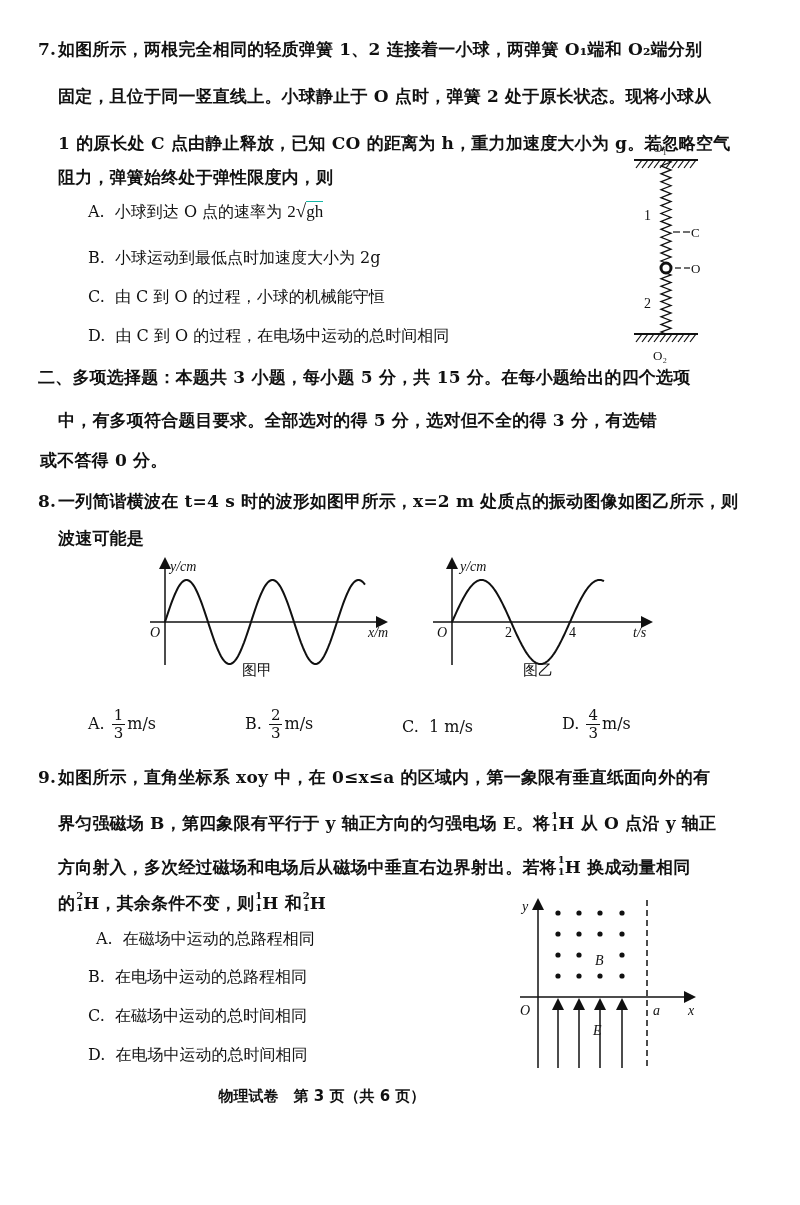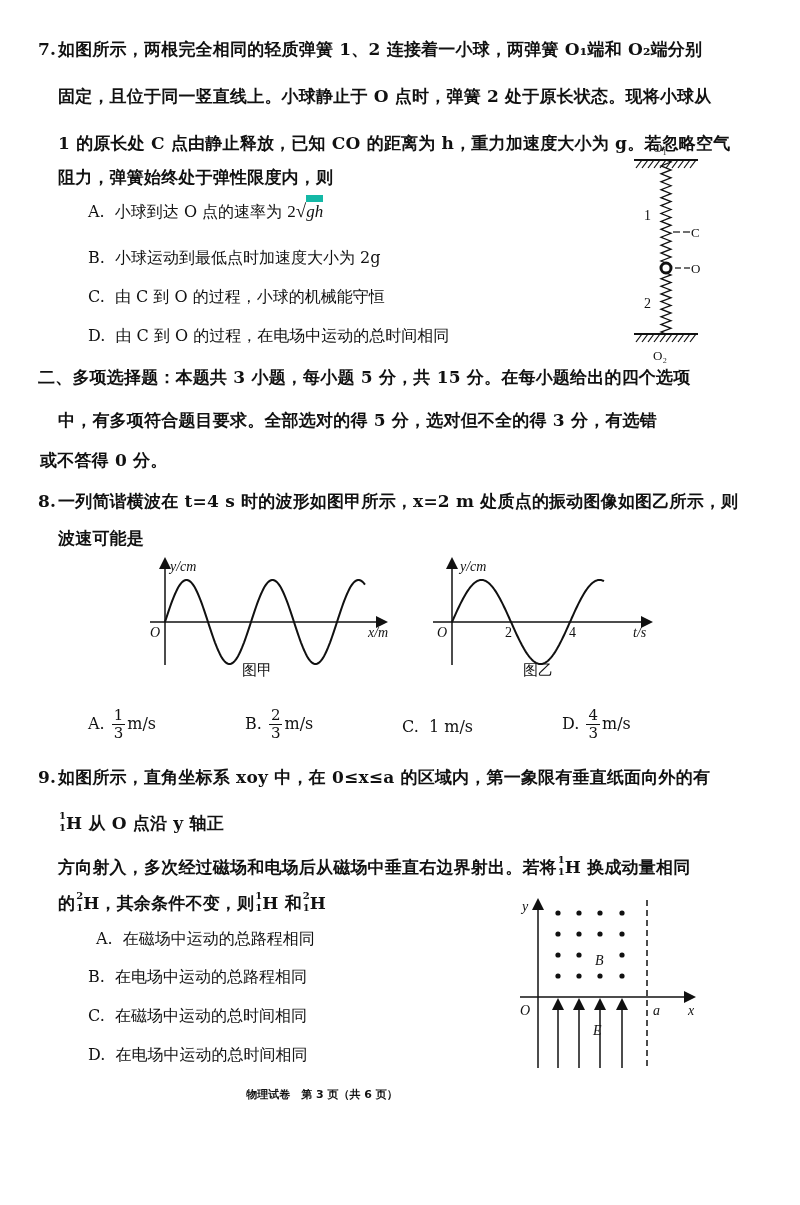--- a/index.html
+++ b/index.html
@@ -7,35 +7,35 @@
          font-family: "DejaVu Serif", "Liberation Serif", serif; color: #111; }
   .ln { position: absolute; font-size: 17px; line-height: 22px; white-space: nowrap; font-weight: bold; letter-spacing: 0.2px; }
   .opt { position: absolute; font-size: 16px; line-height: 22px; white-space: nowrap; }
   .iso { display: inline-block; position: relative; width: 8px; height: 22px; vertical-align: top; }
   .iso .sup { position: absolute; top: -1px; left: 1px; font-size: 10px; line-height: 10px; }
   .iso .sub { position: absolute; top: 11px; left: 1px; font-size: 10px; line-height: 10px; }
   .frac { display: inline-block; vertical-align: middle; text-align: center; font-size: 15px; line-height: 17px; margin: 0 2px; }
   .frac .num { display: block; border-bottom: 1px solid #111; padding: 0 2px; }
   .frac .den { display: block; }
   svg text { font-family: "Liberation Serif", serif; fill: #111; }
-  .footer { position: absolute; top: 1087px; left: 0; width: 644px; text-align: center; font-size: 11px; font-weight: bold; font-family: "DejaVu Sans", sans-serif; }
+  .footer { position: absolute; top: 1087px; left: 0; width: 644px; text-align: center; font-size: 15px; font-weight: bold; font-family: "DejaVu Sans", sans-serif; }
 </style>
 </head>
 <body>
 
 <div class="ln" style="top:38px;left:38px;">7.</div>
 <div class="ln" style="top:38px;left:58px;">如图所示，两根完全相同的轻质弹簧 1、2 连接着一小球，两弹簧 O₁端和 O₂端分别</div>
 <div class="ln" style="top:85px;left:58px;">固定，且位于同一竖直线上。小球静止于 O 点时，弹簧 2 处于原长状态。现将小球从</div>
 <div class="ln" style="top:132px;left:58px;">1 的原长处 C 点由静止释放，已知 CO 的距离为 h，重力加速度大小为 g。若忽略空气</div>
 <div class="ln" style="top:166px;left:58px;text-align:center;">阻力，弹簧始终处于弹性限度内，则</div>
 
 <div class="opt" style="top:200px;left:88px;">
   <span>A.</span>&nbsp;
   <span>小球到达 O 点的速率为</span>
-  <span style="font-family:'Liberation Serif',serif;font-size:17px;">2<span style="font-size:19px;">√</span><span style="border-top:7px solid #14b8a6;font-style:italic;margin-top:21px;">gh</span></span>
+  <span style="font-family:'Liberation Serif',serif;font-size:17px;">2<span style="font-size:19px;">√</span><span style="border-top:1px solid #14b8a6;margin-top:21px;">gh</span></span>
 </div>
 <div class="opt" style="top:247px;left:88px;">
   <span>B.</span>&nbsp;
   <span>小球运动到最低点时加速度大小为 2g</span>
 </div>
 <div class="opt" style="top:286px;left:88px;">
   <span>C.</span>&nbsp;
   <span>由 C 到 O 的过程，小球的机械能守恒</span>
 </div>
 <div class="opt" style="top:325px;left:88px;">
@@ -138,21 +138,21 @@
   <span>1 m/s</span>
 </div>
 <div class="opt" style="top:707px;left:562px;">
   <span>D.</span>
   <span class="frac"><span class="num">4</span><span class="den">3</span></span><span>m/s</span>
 </div>
 
 <div class="ln" style="top:766px;left:38px;">9.</div>
 <div class="ln" style="top:766px;left:58px;">如图所示，直角坐标系 xoy 中，在 0≤x≤a 的区域内，第一象限有垂直纸面向外的有</div>
 <div class="ln" style="top:812px;left:58px;">
-  <span class="iso"><span class="sup">1</span><span class="sub">1</span></span><span>H 从 O 点沿 y 轴正</span>
+  <span>界匀强磁场 B，第四象限有平行于 y 轴正方向的匀强电场 E。将</span><span class="iso"><span class="sup">1</span><span class="sub">1</span></span><span>H 从 O 点沿 y 轴正</span>
 </div>
 <div class="ln" style="top:856px;left:58px;text-align:right;">
   <span>方向射入，多次经过磁场和电场后从磁场中垂直右边界射出。若将</span><span class="iso"><span class="sup">1</span><span class="sub">1</span></span><span>H 换成动量相同</span>
 </div>
 <div class="ln" style="top:892px;left:58px;">
   <span>的</span><span class="iso"><span class="sup">2</span><span class="sub">1</span></span><span>H，其余条件不变，则</span><span class="iso"><span class="sup">1</span><span class="sub">1</span></span><span>H 和</span><span class="iso"><span class="sup">2</span><span class="sub">1</span></span><span>H</span>
 </div>
 
 <div class="opt" style="top:928px;left:88px;margin-left:8px;">
   <span>A.</span>&nbsp;

